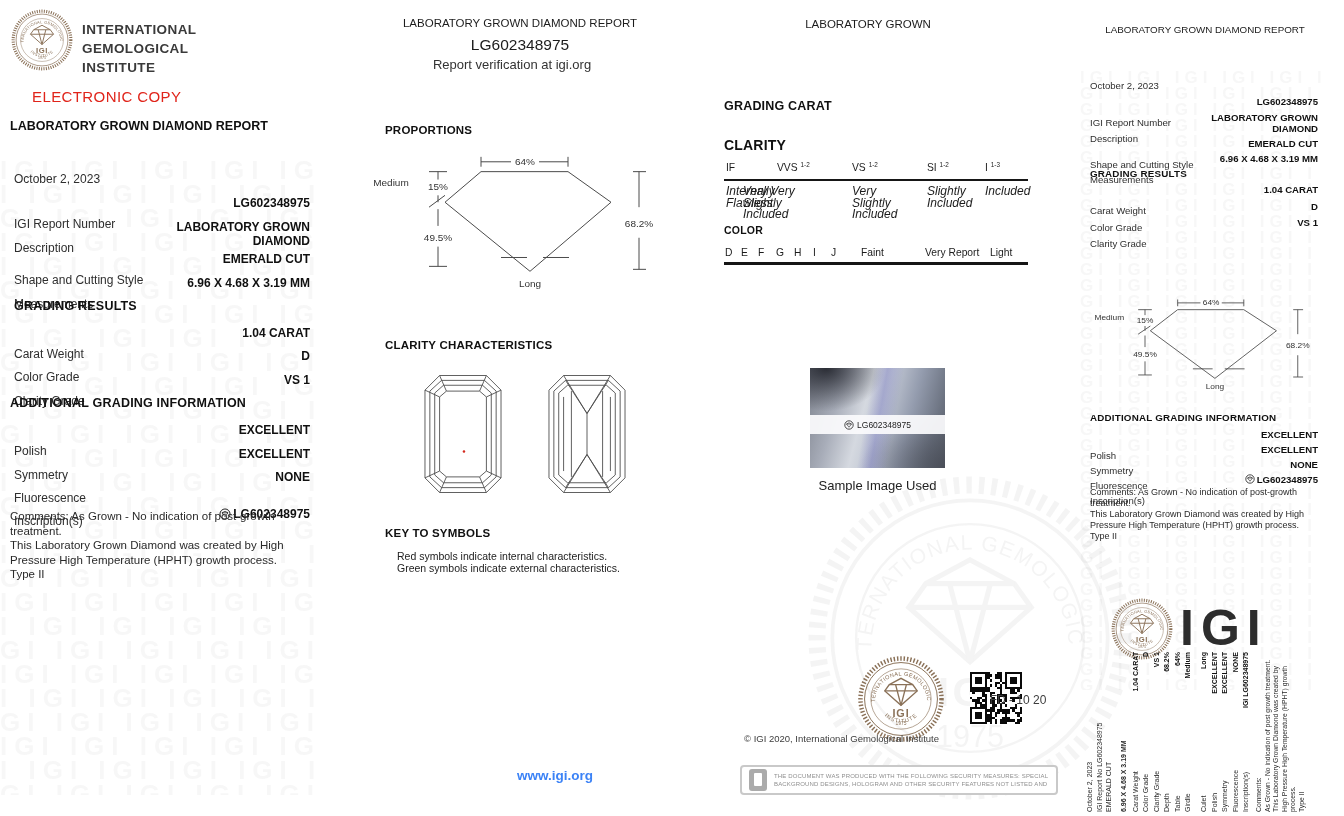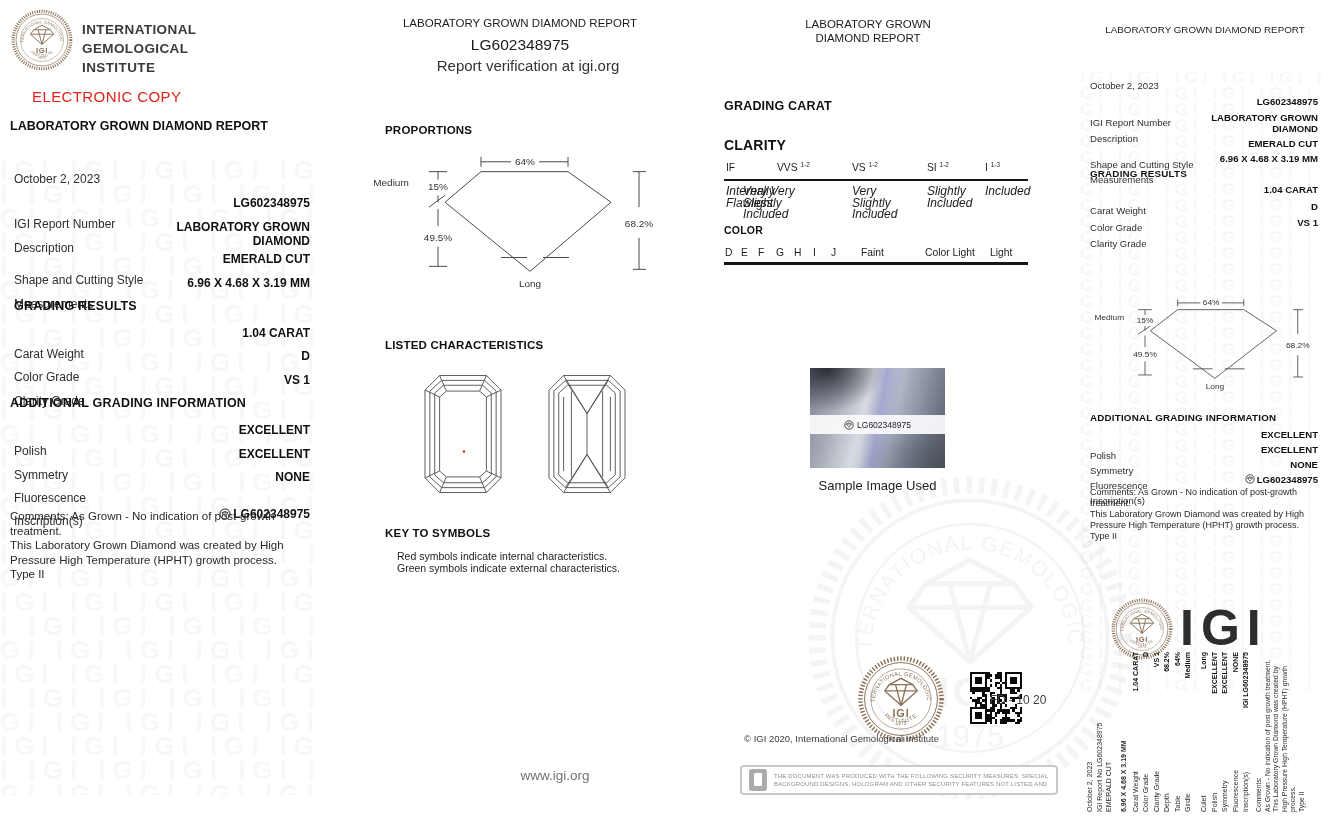--- a/index.html
+++ b/index.html
@@ -146,21 +146,21 @@
   </div>
 
   <div class="comments" style="left:10px;top:509px;width:312px">
     <div>Comments: As Grown - No indication of post-growth treatment.</div>
     <div>This Laboratory Grown Diamond was created by High Pressure High Temperature (HPHT) growth process.</div>
     <div>Type II</div>
   </div>
 
   <div class="abs center" style="left:360px;top:17px;width:320px;font-size:11.5px;color:#1c1c1c">LABORATORY GROWN DIAMOND REPORT</div>
   <div class="abs center" style="left:360px;top:36px;width:320px;font-size:15.5px;color:#1c1c1c">LG602348975</div>
-  <div class="abs center" style="left:368px;top:57px;width:320px;font-size:15px;color:#333">Report verification at igi.org</div>
+  <div class="abs center" style="left:352px;top:57px;width:320px;font-size:13px;color:#333">Report verification at igi.org</div>
 
   <div class="hdr" style="left:385px;top:124px;font-size:11.5px">PROPORTIONS</div>
 
   <svg class="abs" style="left:363px;top:146px;width:300px;height:148px" viewBox="0 0 300 150" preserveAspectRatio="none">
     <g stroke="#4a4a4a" stroke-width="1" fill="none">
       <path d="M118,26 L205,26 L248,57 L167,127 L82,57 Z"></path>
       <path d="M138,113 h26 M180,113 h26"></path>
       <path d="M118,11 v10 M118,16 h30 M176,16 h29 M205,11 v10"></path>
       <path d="M66,26 h18 M75,26 v8 M75,50 v7 M66,62 l16,-12"></path>
       <path d="M75,64 v17 M75,102 v20 M66,122 h18"></path>
@@ -169,21 +169,21 @@
     <g fill="#333" font-size="10" text-anchor="middle">
       <text x="162" y="19">64%</text>
       <text x="75" y="45">15%</text>
       <text x="75" y="96">49.5%</text>
       <text x="276" y="82">68.2%</text>
       <text x="28" y="41">Medium</text>
       <text x="167" y="143">Long</text>
     </g>
   </svg>
 
-  <div class="hdr" style="left:385px;top:339px;font-size:11.5px">LISTED CHARACTERISTICS</div>
+  <div class="hdr" style="left:385px;top:339px;font-size:11.5px">CLARITY CHARACTERISTICS</div>
 
   <svg class="abs" style="left:424px;top:372px;width:78px;height:124px" viewBox="0 0 80 122">
     <g stroke="#4a4a4a" stroke-width="0.9" fill="none">
       <path d="M16,1 H64 L79,16 V106 L64,121 H16 L1,106 V16 Z"></path>
       <path d="M18,6 H62 L74,17 V105 L62,116 H18 L6,105 V17 Z"></path>
       <path d="M20,11 H60 L69,19 V103 L60,111 H20 L11,103 V19 Z"></path>
       <path d="M23,17 H57 L64,23 V99 L57,105 H23 L16,99 V23 Z"></path>
       <path d="M16,1 L23,17 M64,1 L57,17 M79,16 L64,23 M79,106 L64,99 M64,121 L57,105 M16,121 L23,105 M1,106 L16,99 M1,16 L16,23"></path>
     </g>
     <circle cx="41" cy="79" r="1.3" fill="#d42a1e"></circle>
@@ -198,25 +198,24 @@
       <path d="M16,1 L40,40 M64,1 L40,40 M18,6 L40,40 M62,6 L40,40"></path>
       <path d="M16,121 L40,82 M64,121 L40,82 M18,116 L40,82 M62,116 L40,82"></path>
       <path d="M16,23 V99 M64,23 V99 M24,17 V105 M56,17 V105"></path>
     </g>
   </svg>
 
   <div class="hdr" style="left:385px;top:527px;font-size:11.5px">KEY TO SYMBOLS</div>
   <div class="abs" style="left:397px;top:550px;font-size:10.5px;color:#222">Red symbols indicate internal characteristics.</div>
   <div class="abs" style="left:397px;top:562px;font-size:10.5px;color:#222">Green symbols indicate external characteristics.</div>
 
-  <div class="abs center" style="left:455px;top:768px;width:200px;font-size:13.5px;font-weight:400;color:#737373">www.igi.org</div>
+  <div class="abs center" style="left:455px;top:768px;width:200px;font-size:13.5px;font-weight:700;color:#3b82f6">www.igi.org</div>
 
   <div class="abs center" style="left:700px;top:18px;width:336px;font-size:11.5px;line-height:13.5px;color:#1c1c1c">
     <div>LABORATORY GROWN</div>
-    <div>DIAMOND REPORT</div>
   </div>
 
   <div class="hdr" style="left:724px;top:99px">GRADING CARAT</div>
   <div class="hdr" style="left:724px;top:137px;font-size:14px">CLARITY</div>
 
   <span class="scale-code" style="left:726px;top:161px"><span>IF</span><sup></sup></span>
   <span class="scale-code" style="left:777px;top:161px"><span>VVS</span> <sup>1-2</sup></span>
   <span class="scale-code" style="left:852px;top:161px"><span>VS</span> <sup>1-2</sup></span>
   <span class="scale-code" style="left:927px;top:161px"><span>SI</span> <sup>1-2</sup></span>
   <span class="scale-code" style="left:985px;top:161px"><span>I</span> <sup>1-3</sup></span>
@@ -235,21 +234,21 @@
 
   <div class="hdr" style="left:724px;top:224px;font-size:10.5px">COLOR</div>
   <span class="scale-code" style="left:725px;top:247px">D</span>
   <span class="scale-code" style="left:741px;top:247px">E</span>
   <span class="scale-code" style="left:758px;top:247px">F</span>
   <span class="scale-code" style="left:776px;top:247px">G</span>
   <span class="scale-code" style="left:794px;top:247px">H</span>
   <span class="scale-code" style="left:813px;top:247px">I</span>
   <span class="scale-code" style="left:831px;top:247px">J</span>
   <span class="scale-code" style="left:861px;top:247px">Faint</span>
-  <span class="scale-code" style="left:925px;top:247px">Color Light</span>
+  <span class="scale-code" style="left:925px;top:247px">Very Report</span>
   <span class="scale-code" style="left:990px;top:247px">Light</span>
   <div class="thickline" style="left:724px;top:262px;width:304px;height:2.5px"></div>
 
   <svg class="abs" style="left:800px;top:460px;width:340px;height:356px" viewBox="0 0 100 100">
     <g opacity="0.055">
       <defs>
           <path id="wt" d="M21,53 A29,29 0 1 1 79,53"></path>
         </defs>
       <circle cx="50" cy="50" r="45" fill="none" stroke="#444" stroke-width="5" stroke-dasharray="1.6,2.1"></circle>
       <circle cx="50" cy="50" r="40.5" fill="none" stroke="#444" stroke-width="1.1"></circle>

